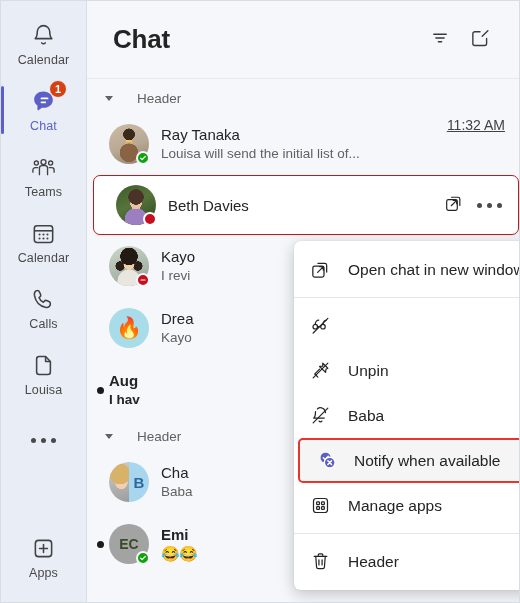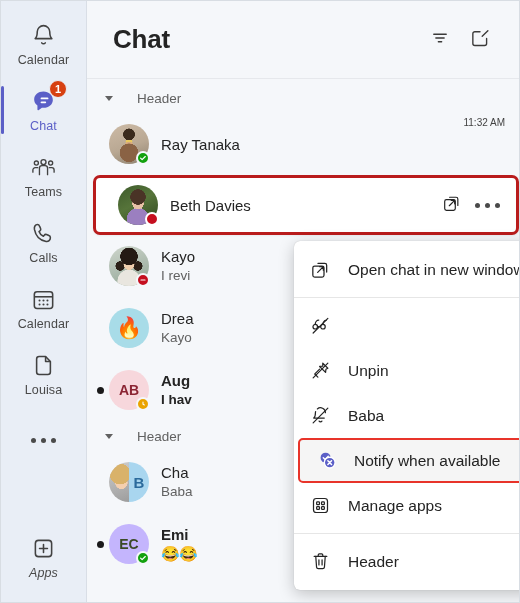--- a/index.html
+++ b/index.html
@@ -116,21 +116,21 @@
 
   .row {
     position: relative;
     height: 62px;
     display: flex; align-items: center;
     padding: 0 14px 0 10px;
     cursor: pointer;
   }
   .row.selected {
     background: #ffffff;
-    border: 3px solid #b91c1c;
+    border: 1px solid #b91c1c;
     border-radius: 7px;
     margin: 0 0 0 6px;
     height: 60px;
     box-shadow: 0 1px 2px rgba(0,0,0,.05);
   }
   .unread-dot {
     width: 7px; height: 7px; border-radius: 50%;
     background: #1a1a1a;
     margin-right: 5px; flex: 0 0 7px;
   }
@@ -153,21 +153,21 @@
   .presence.available { background: #13a10e; }
   .presence.busy { background: #c50f1f; }
   .presence.away { background: #eaa300; }
   .presence svg { display: block; }
 
   .texts { flex: 1 1 auto; min-width: 0; display: flex; flex-direction: column; justify-content: center; }
   .name { font-size: 15px; color: #242424; line-height: 19px; white-space: nowrap; overflow: hidden; }
   .name.bold { font-weight: bold; }
   .msg { font-size: 13.5px; color: #616161; line-height: 18px; white-space: nowrap; overflow: hidden; margin-top: 1px; }
   .msg.bold { font-weight: bold; color: #242424; }
-  .time { font-size: 10px; color: #424242; margin-left: 1px; align-self: flex-start; margin-top: 4px; white-space: nowrap;}
+  .time { font-size: 14px; color: #424242; margin-left: 1px; align-self: flex-start; margin-top: 4px; white-space: nowrap; text-decoration: underline;}
   .row-actions { display: flex; align-items: center; gap: 6px; margin-left: 6px; }
   .row-act {
     width: 30px; height: 30px; border-radius: 4px;
     display: flex; align-items: center; justify-content: center;
     cursor: pointer; color: #242424;
   }
 
   
   .ph { position: absolute; inset: 0; }
 
@@ -243,66 +243,66 @@
           <path d="M9.8 19.4V12.6A2.6 2.6 0 0 1 12.4 10h3.2a2.6 2.6 0 0 1 2.6 2.6v6.8"></path>
           <path d="M8 12.2H5.4A2.4 2.4 0 0 0 3 14.6v2.2"></path>
           <path d="M20 12.2h2.6a2.4 2.4 0 0 1 2.4 2.4v2.2"></path>
         </svg>
       </div>
       <div class="lbl">Teams</div>
     </div>
 
     <div class="rail-item">
       <div class="ico">
-        <svg width="25" height="25" viewBox="0 0 24 24" fill="none" stroke="#424242" stroke-width="1.5" stroke-linecap="round" stroke-linejoin="round">
-          <path d="M6.2 3.4c1 0 1.6.5 2 1.5l1 2.3c.4.9.2 1.6-.6 2.2l-.9.7c.6 1.9 2.2 3.6 4.2 4.5l.8-1c.6-.8 1.3-1 2.2-.6l2.3 1c1 .4 1.4 1 1.4 2 0 2.2-1.9 4-4.1 3.6C8.6 18.8 4.5 14.4 3.3 8.1 2.9 5.6 4 3.4 6.2 3.4Z"></path>
-        </svg>
-      </div>
-      <div class="lbl">Calls</div>
-    </div>
-
-    <div class="rail-item">
-      <div class="ico">
         <svg width="25" height="25" viewBox="0 0 24 24" fill="none" stroke="#424242" stroke-width="1.5">
           <rect x="3.2" y="4.6" width="17.6" height="16" rx="2.6"></rect>
           <path d="M3.2 9.4h17.6"></path>
           <circle cx="8.2" cy="13" r="1" fill="#424242" stroke="none"></circle>
           <circle cx="12" cy="13" r="1" fill="#424242" stroke="none"></circle>
           <circle cx="15.8" cy="13" r="1" fill="#424242" stroke="none"></circle>
           <circle cx="8.2" cy="16.8" r="1" fill="#424242" stroke="none"></circle>
           <circle cx="12" cy="16.8" r="1" fill="#424242" stroke="none"></circle>
           <circle cx="15.8" cy="16.8" r="1" fill="#424242" stroke="none"></circle>
         </svg>
       </div>
       <div class="lbl">Calendar</div>
     </div>
 
     <div class="rail-item">
       <div class="ico">
+        <svg width="25" height="25" viewBox="0 0 24 24" fill="none" stroke="#424242" stroke-width="1.5" stroke-linecap="round" stroke-linejoin="round">
+          <path d="M6.2 3.4c1 0 1.6.5 2 1.5l1 2.3c.4.9.2 1.6-.6 2.2l-.9.7c.6 1.9 2.2 3.6 4.2 4.5l.8-1c.6-.8 1.3-1 2.2-.6l2.3 1c1 .4 1.4 1 1.4 2 0 2.2-1.9 4-4.1 3.6C8.6 18.8 4.5 14.4 3.3 8.1 2.9 5.6 4 3.4 6.2 3.4Z"></path>
+        </svg>
+      </div>
+      <div class="lbl">Calls</div>
+    </div>
+
+    <div class="rail-item">
+      <div class="ico">
         <svg width="25" height="25" viewBox="0 0 24 24" fill="none" stroke="#424242" stroke-width="1.5" stroke-linejoin="round">
           <path d="M14 3.4H7.8A2.4 2.4 0 0 0 5.4 5.8v12.4a2.4 2.4 0 0 0 2.4 2.4h8.4a2.4 2.4 0 0 0 2.4-2.4V8.2L14 3.4Z"></path>
           <path d="M14 3.4v4.8h4.6"></path>
         </svg>
       </div>
       <div class="lbl">Louisa</div>
     </div>
 
     <div class="rail-item">
       <div class="ico">
         <span class="dots-row">
             <i></i>
             <i></i>
             <i></i>
           </span>
       </div>
     </div>
 
     <div class="rail-spacer"></div>
 
-    <div class="rail-item" style="margin-bottom:12px;font-style:italic;">
+    <div class="rail-item" style="margin-bottom:12px;">
       <div class="ico">
         <svg width="25" height="25" viewBox="0 0 24 24" fill="none" stroke="#424242" stroke-width="1.5" stroke-linecap="round">
           <rect x="4.2" y="4.2" width="15.6" height="15.6" rx="3"></rect>
           <path d="M12 8.2v7.6M8.2 12h7.6"></path>
         </svg>
       </div>
       <div class="lbl">Apps</div>
     </div>
   </div>
 
@@ -347,20 +347,21 @@
               radial-gradient(circle at 50% 44%, #e8c85f 0 11%, transparent 12%);"></span>
           </div>
           <span class="presence available">
             <svg width="8" height="8" viewBox="0 0 12 12">
                 <path d="M2.4 6.2 4.7 8.5 9.4 3.8" stroke="#fff" stroke-width="1.8" fill="none" stroke-linecap="round" stroke-linejoin="round"></path>
               </svg>
           </span>
         </div>
         <div class="texts">
           <div class="name">Ray Tanaka</div>
+          <div class="msg">Louisa will send the initial list of...</div>
         </div>
         <div class="time">11:32 AM</div>
       </div>
 
       <div class="row selected">
         <span class="unread-spacer"></span>
         <div class="avatar-wrap">
           <div class="avatar" style="background:linear-gradient(150deg,#3d5a2b 0%,#56743a 45%,#2f4720 100%);">
             <span class="ph" style="background:
               radial-gradient(circle at 50% 30%, #4a3326 0 22%, transparent 23%),
@@ -422,30 +423,20 @@
           <div class="avatar" style="background:#a8dce8; font-size:21px;">🔥</div>
         </div>
         <div class="texts">
           <div class="name">Drea</div>
           <div class="msg">Kayo</div>
         </div>
       </div>
 
       <div class="row">
         <span class="unread-dot"></span>
-        <div class="avatar-wrap">
-          <div class="avatar" style="background:#f7d7dc; color:#8b2433;">
-            <span>AB</span>
-          </div>
-          <span class="presence away">
-            <svg width="8" height="8" viewBox="0 0 12 12" fill="none" stroke="#fff" stroke-width="1.6" stroke-linecap="round">
-                <path d="M6 3.2v3l2 1.2"></path>
-              </svg>
-          </span>
-        </div>
         <div class="texts">
           <div class="name bold">Aug</div>
           <div class="msg bold">I hav</div>
         </div>
       </div>
 
       <div class="group-head">
         <span class="caret"></span>
         <span class="gtext">Header</span>
       </div>
@@ -465,21 +456,21 @@
         </div>
         <div class="texts">
           <div class="name">Cha</div>
           <div class="msg">Baba</div>
         </div>
       </div>
 
       <div class="row">
         <span class="unread-dot"></span>
         <div class="avatar-wrap">
-          <div class="avatar" style="background:#c4b5fd; color:#3b4a26;">
+          <div class="avatar" style="background:#a3a3a3; color:#3b4a26;">
             <span>EC</span>
           </div>
           <span class="presence available">
             <svg width="8" height="8" viewBox="0 0 12 12">
                 <path d="M2.4 6.2 4.7 8.5 9.4 3.8" stroke="#fff" stroke-width="1.8" fill="none" stroke-linecap="round" stroke-linejoin="round"></path>
               </svg>
           </span>
         </div>
         <div class="texts">
           <div class="name bold">Emi</div>

